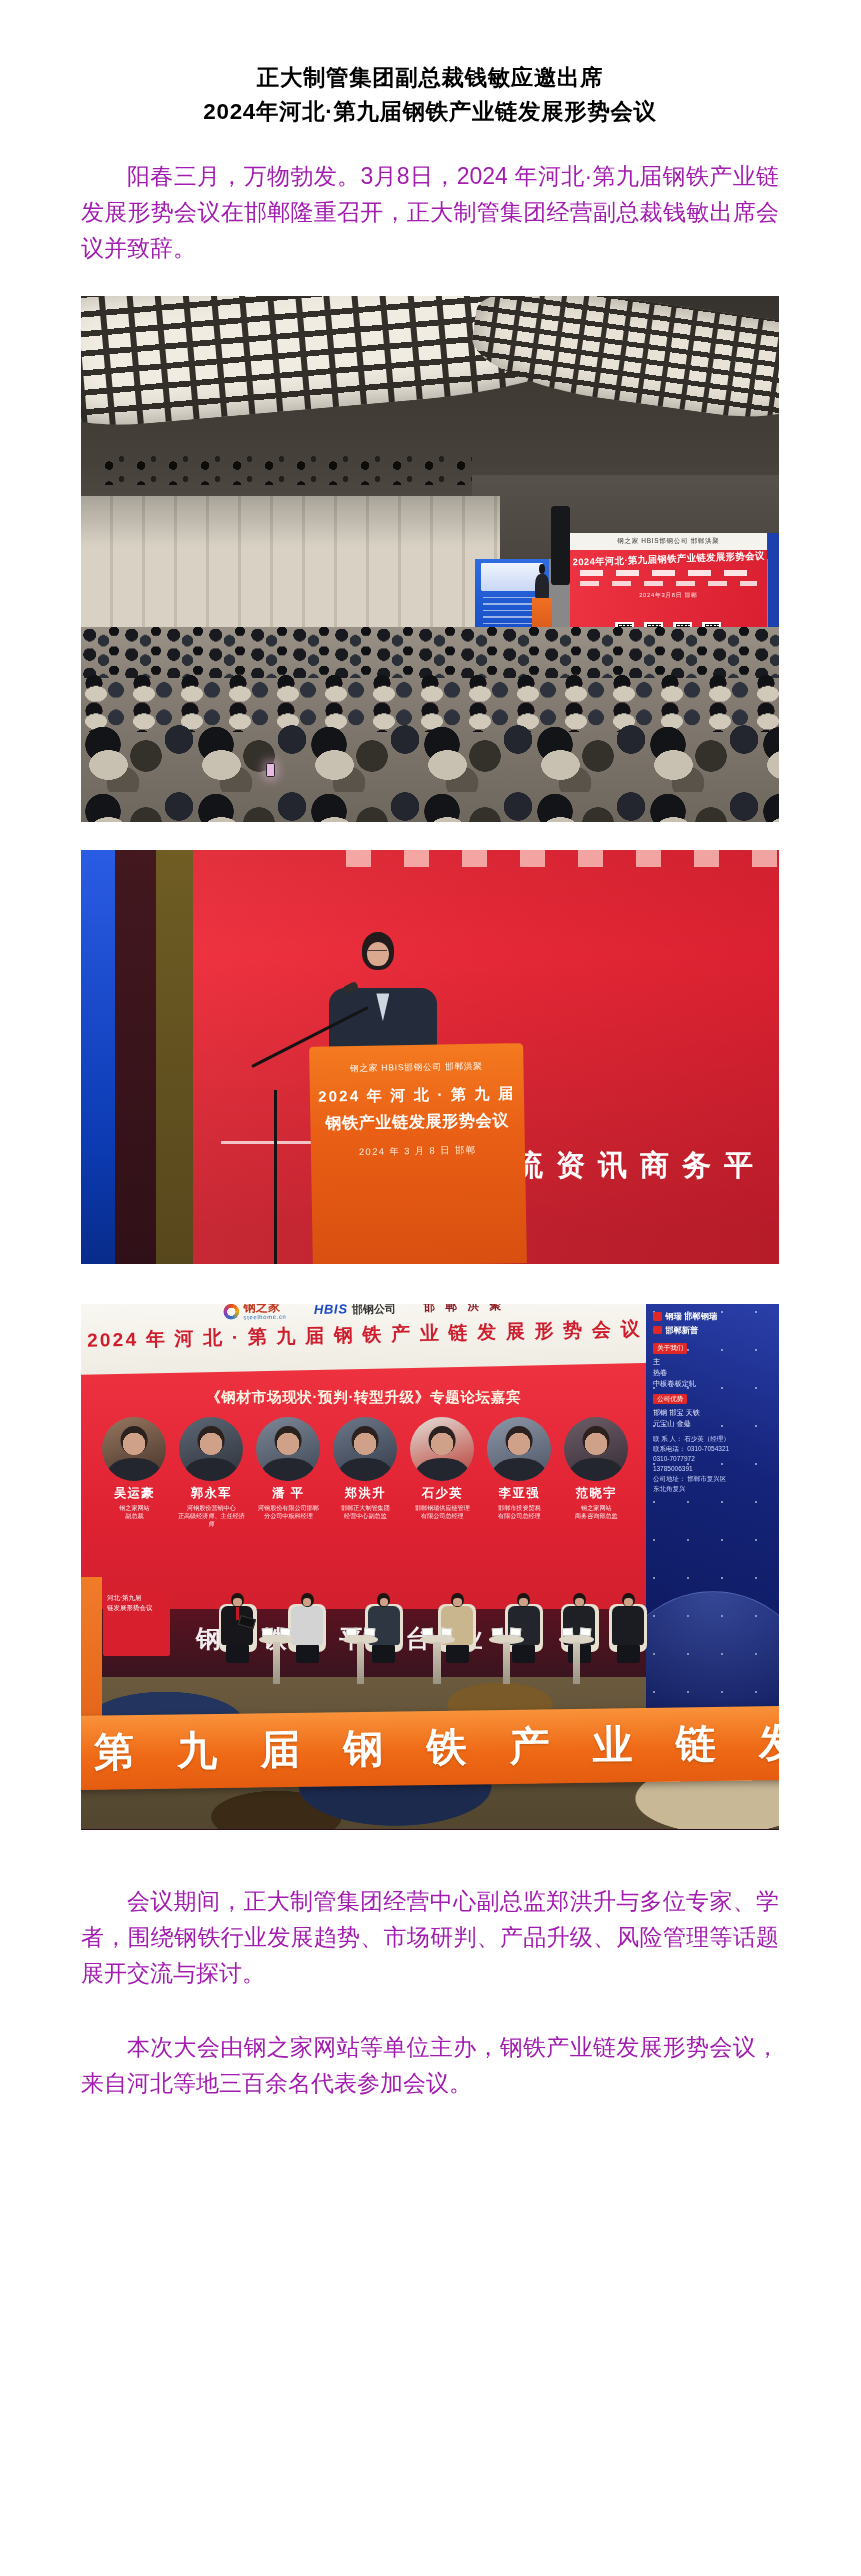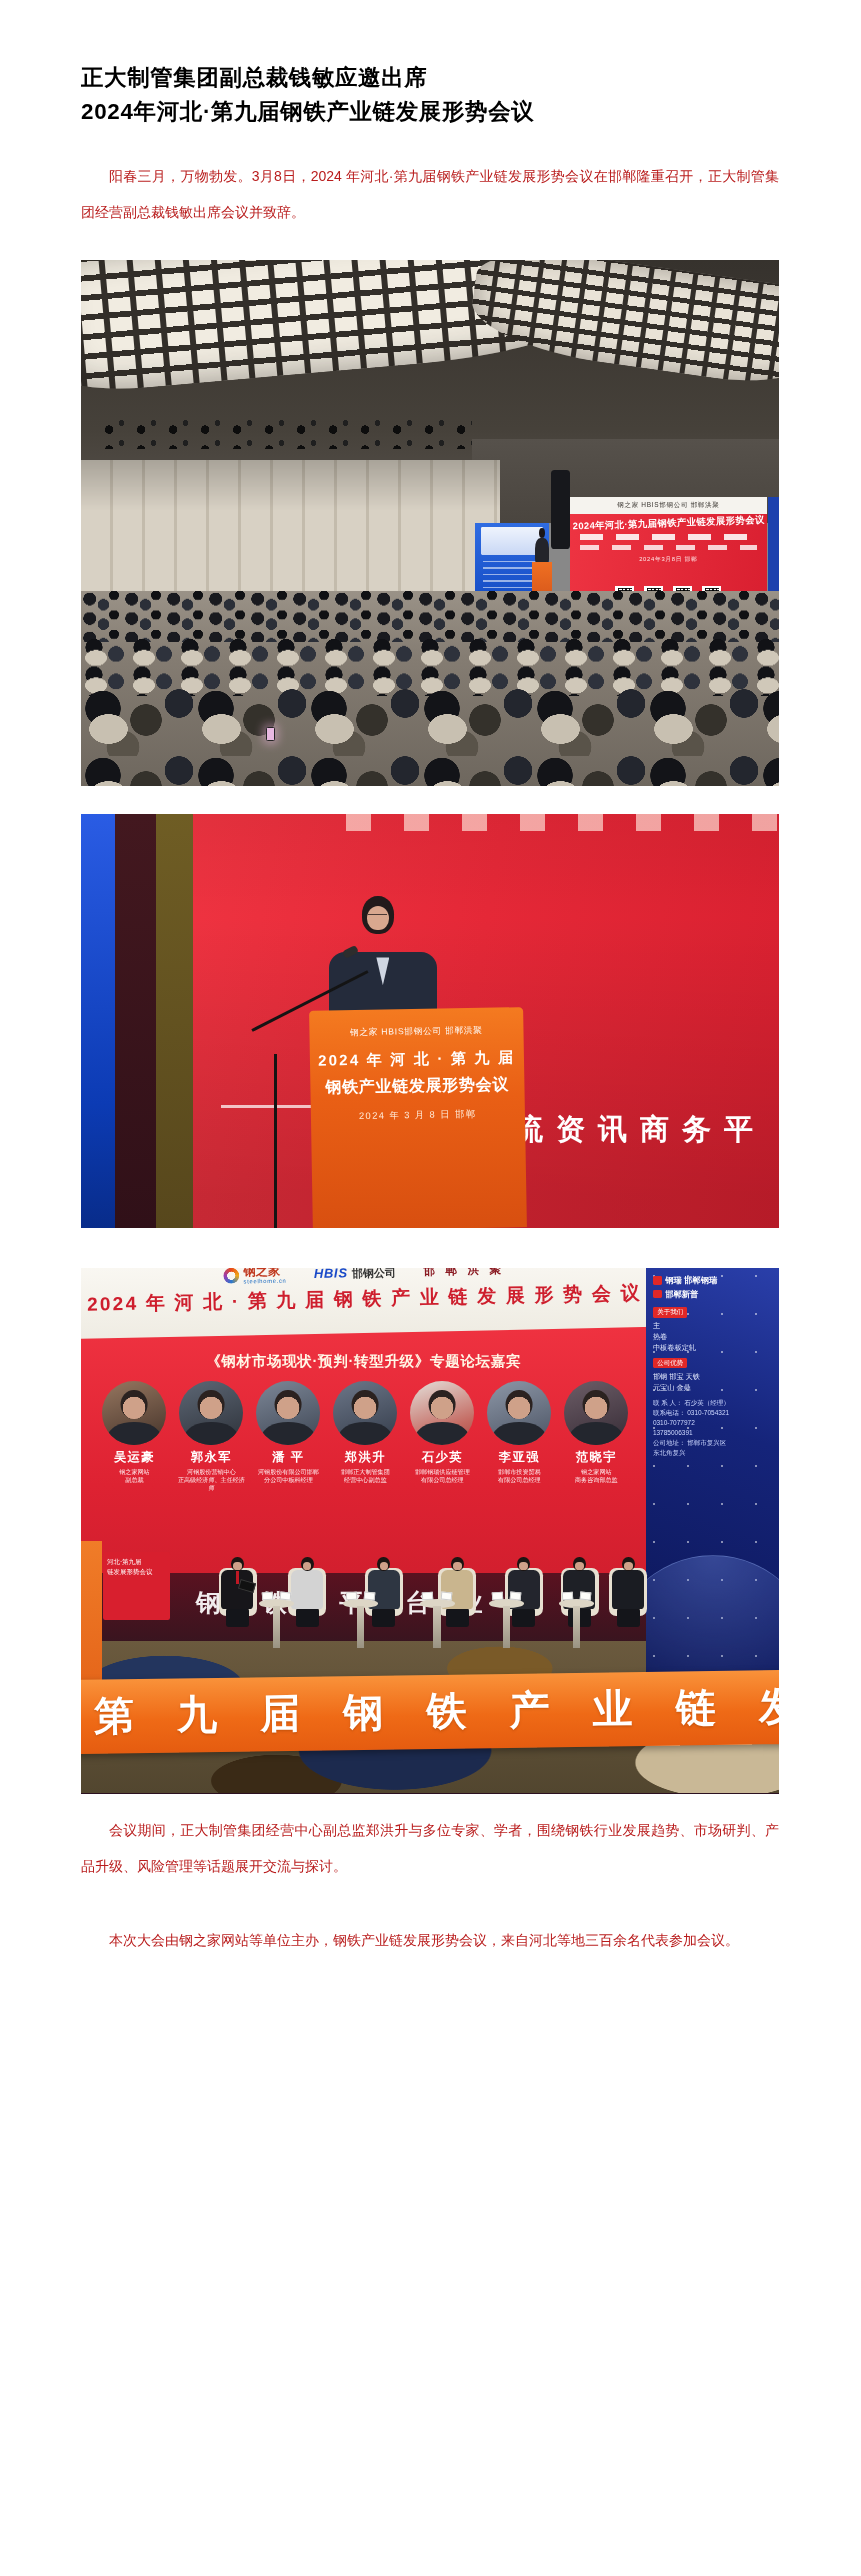--- a/index.html
+++ b/index.html
@@ -2,30 +2,30 @@
 <html style="font-size:11.6px"><head>
 <meta charset="utf-8">
 <style>
   * { margin:0; padding:0; box-sizing:border-box; }
   html,body { background:#ffffff; }
   body { font-family:"Liberation Sans","DejaVu Sans",sans-serif; color:#000; }
 
   .page { width:861px; height:2576px; margin:0 auto; background:#fff;
           position:relative; padding:61px 82px 0 81px; overflow:hidden; }
 
-  .title-line { font-size:22.4px; font-weight:700; line-height:34px; 
+  .title-line { font-size:22.4px; font-weight:700; line-height:34px; text-align:center;
                 letter-spacing:0.7px; color:#000; }
 
-  .para { font-size:14px; line-height:36px; text-align:justify; text-indent:2em;
-          color:#b91c1c; letter-spacing:0; }
+  .para { font-size:23px; line-height:36px; text-align:justify; text-indent:2em;
+          color:#a21caf; letter-spacing:0; }
   .para1 { margin-top:29px; }
   .para2 { margin-top:41px; }
   .para3 { margin-top:46px; }
   .para4 { margin-top:36px; }
-  .para5 { margin-top:18px; }
+  .para5 { margin-top:53px; }
   .para6 { margin-top:38px; }
 
   .photo { position:relative; width:698px; overflow:hidden; background:#888; }
   .photo1 { margin-top:30px; height:526px; }
   .photo2 { margin-top:27.5px; height:414px; }
   .photo3 { margin-top:40px; height:526px; }
 
   
   .p1-ceiling { position:absolute; left:0; top:0; width:100%; height:46%;
     background:linear-gradient(180deg,#36322d,#46413a 70%,#55504a); overflow:hidden; }

